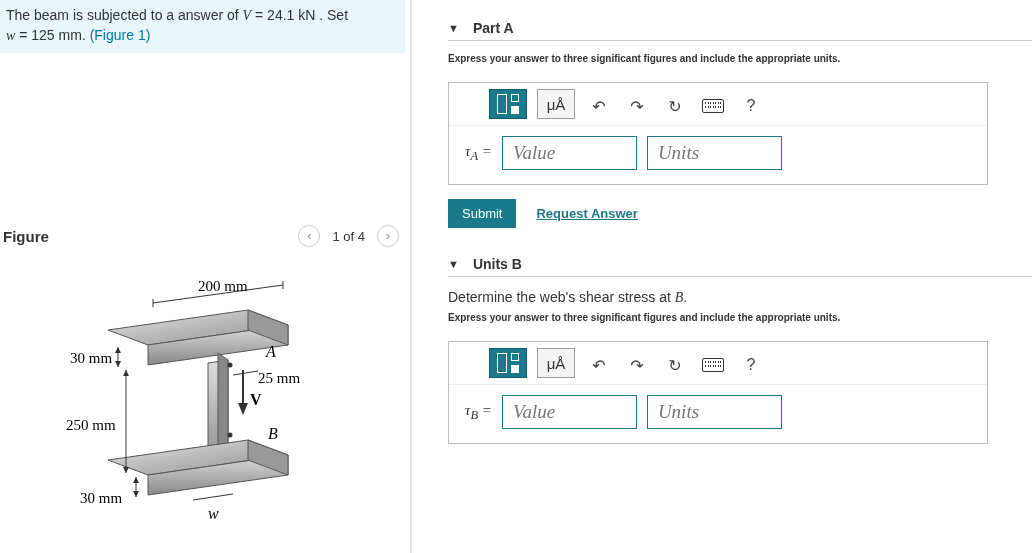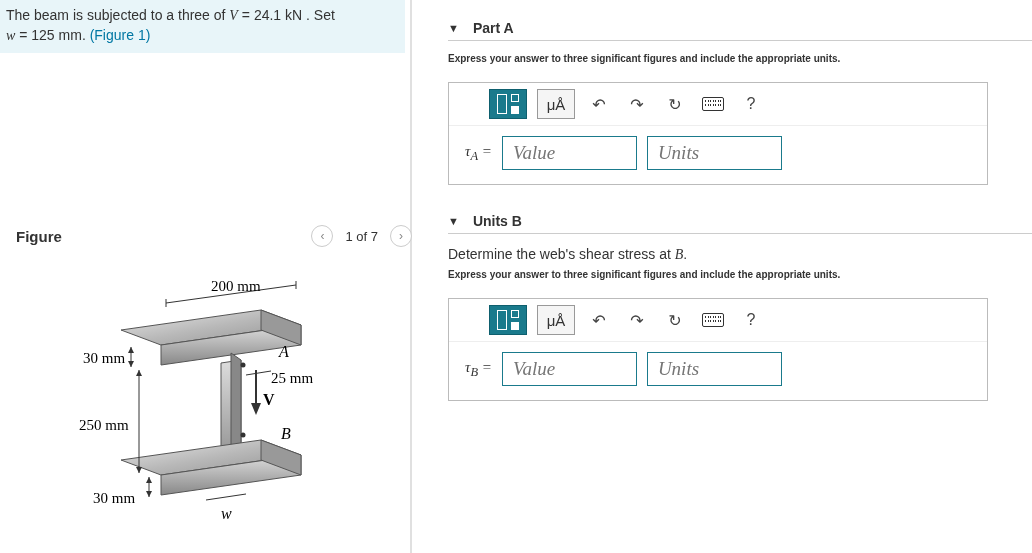--- a/index.html
+++ b/index.html
@@ -36,21 +36,21 @@
     font-size: 14px;
     line-height: 1.4;
     color: #333;
     width: 405px;
   }
   .problem-box .ital { font-style: italic; font-family: 'Times New Roman', serif; }
   .problem-box .figlink { color: #0077a3; margin-top: 46px; }
   .figure-section {
     position: absolute;
     top: 225px;
-    left: 16px;
+    left: 3px;
     width: 100%;
   }
   .figure-header {
     display: flex;
     justify-content: space-between;
     align-items: center;
     padding: 0 14px 0 0;
     margin-bottom: 28px;
   }
   .figure-title { font-weight: bold; font-size: 15px; }
@@ -79,21 +79,21 @@
   .part-header .caret { font-size: 11px; }
   .q-text { font-size: 14px; margin: 4px 0 6px 0; }
   .q-text .ital { font-style: italic; font-family: 'Times New Roman', serif; }
   .q-bold { font-weight: bold; font-size: 10px; margin-bottom: 18px; }
   .answer-box {
     border: 1px solid #bbb;
     width: 540px;
     padding: 0;
   }
   .toolbar {
-    display: flex; align-items: center;
+    display: flex; align-items: flex-end;
     padding: 6px 10px;
     gap: 10px;
     border-bottom: 1px solid #eee;
   }
   .tool-btn {
     min-width: 28px; height: 26px;
     display: flex; align-items: center; justify-content: center;
     color: #444; cursor: pointer; font-size: 16px;
   }
   .tool-tpl {
@@ -144,30 +144,30 @@
   .tpl-shape .big{position:absolute;left:0;top:0;width:10px;height:20px;border:1.5px solid #fff;}
   .tpl-shape .s1{position:absolute;right:0;top:0;width:8px;height:8px;border:1.5px solid #fff;}
   .tpl-shape .s2{position:absolute;right:0;bottom:0;width:8px;height:8px;border:1.5px solid #fff;background:#fff;}
 </style>
 </head>
 <body>
 
 <div class="container">
   <div class="left-panel">
     <div class="problem-box">
-      <span>The beam is subjected to a three of </span><span class="ital">V</span><span> = 24.1 </span><span>kN</span><span> . Set </span><br>
+      <span>The beam is subjected to a answer of </span><span class="ital">V</span><span> = 24.1 </span><span>kN</span><span> . Set </span><br>
       <span class="ital">w</span><span> = 125 </span><span>mm</span><span>. </span><span class="figlink">(Figure 1)</span>
     </div>
 
     <div class="figure-section">
       <div class="figure-header">
         <span class="figure-title">Figure</span>
         <div class="pager">
           <div class="pager-btn">‹</div>
-          <span>1 of 7</span>
+          <span>1 of 4</span>
           <div class="pager-btn">›</div>
         </div>
       </div>
 
       <div class="figure-diagram">
         <svg width="300" height="260" viewBox="0 0 300 260">
           <defs>
             <linearGradient id="metal" x1="0" y1="0" x2="1" y2="1">
               <stop offset="0%" stop-color="#e8e8e8"></stop>
               <stop offset="50%" stop-color="#b8b8b8"></stop>
@@ -264,20 +264,24 @@
               <span class="kbd-icon"></span>
             </div>
           <div class="tool-btn">?</div>
         </div>
         <div class="inputs-row">
           <span class="var-label"><span>τ</span><sub>A</sub><span> = </span></span>
           <input class="val-input" placeholder="Value" style="">
           <input class="unit-input" placeholder="Units" style="">
         </div>
       </div>
+      <div class="submit-row">
+        <button class="submit-btn">Submit</button>
+        <span class="req-link">Request Answer</span>
+      </div>
     </div>
 
     <div class="part-section" style="margin-top:28px;">
       <div class="part-header">
         <span class="caret">▼</span>
         <span>Units B</span>
       </div>
       <div class="q-text">
         <span>Determine the web's shear stress at </span><span class="ital">B</span><span>.</span>
       </div>

